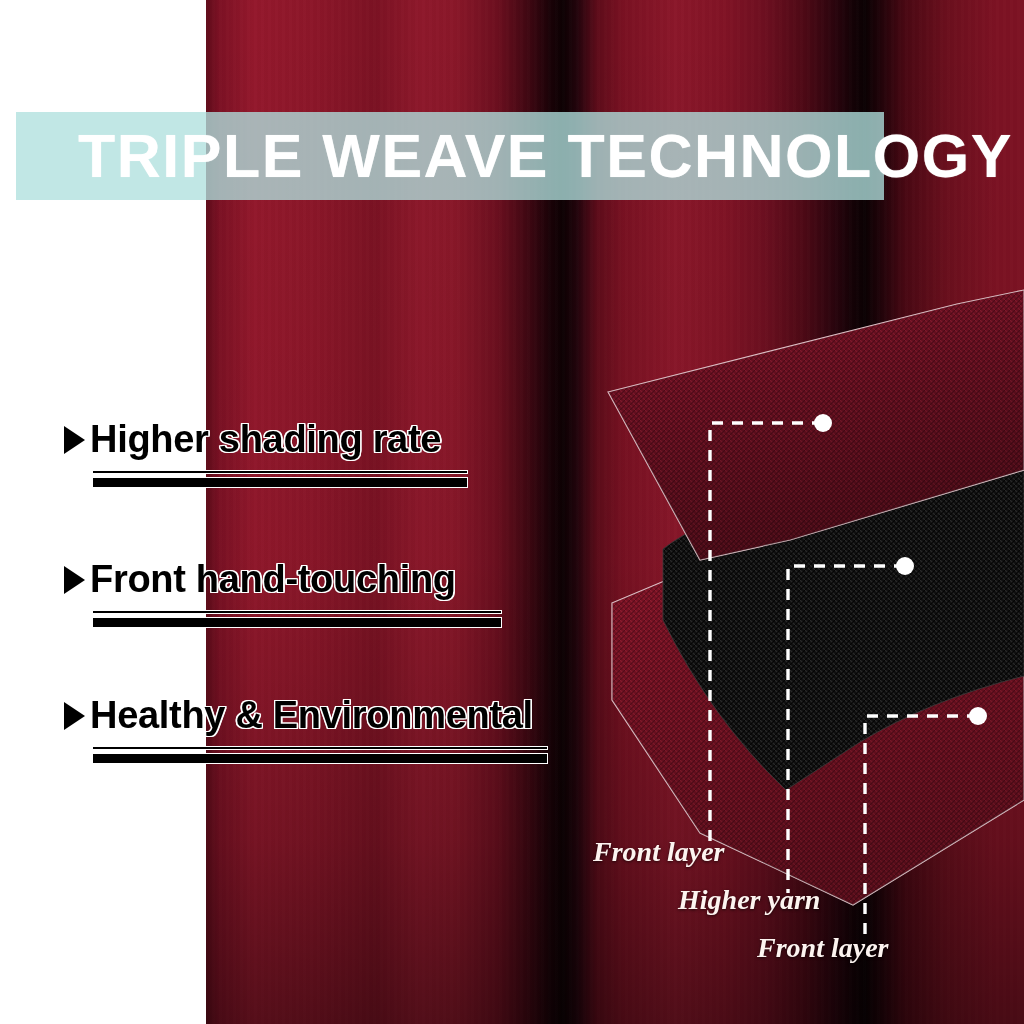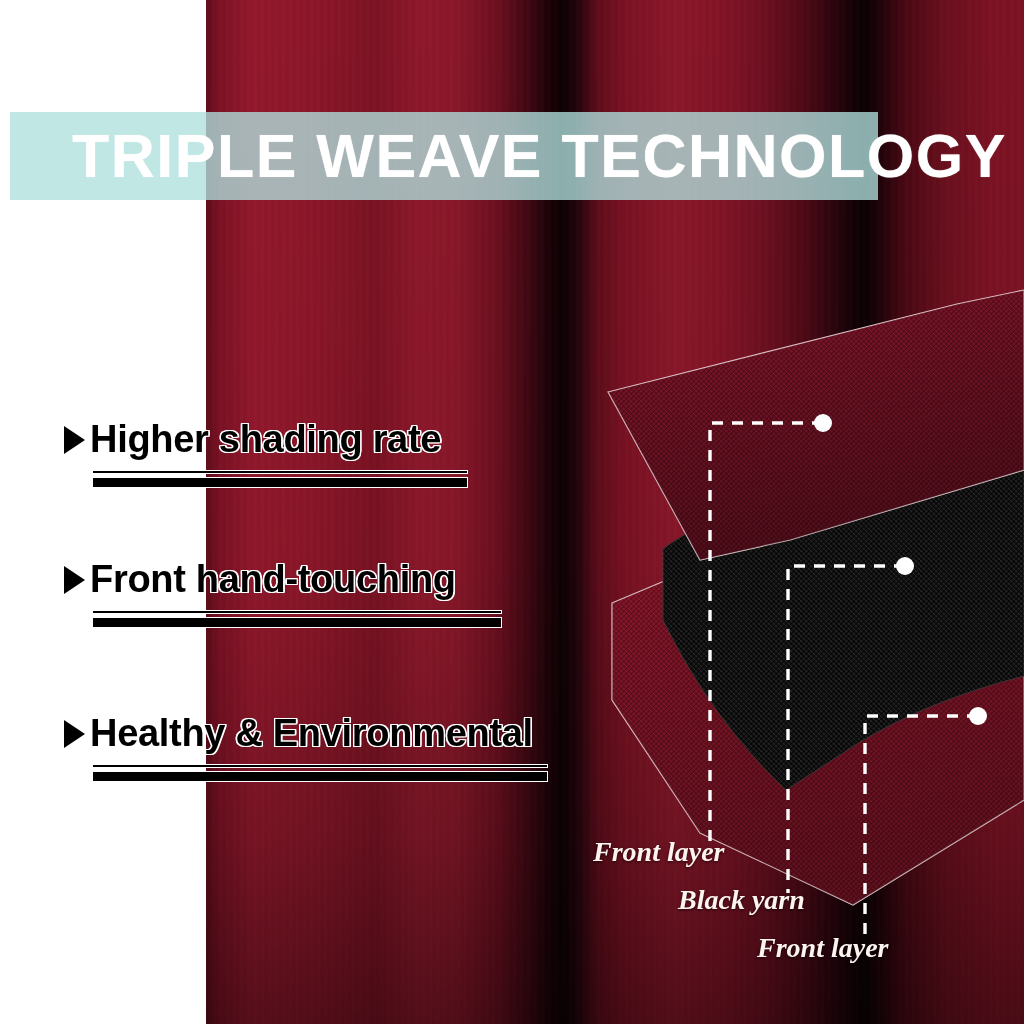--- a/index.html
+++ b/index.html
@@ -64,21 +64,21 @@
     opacity:.55;
   }
   .white-panel{
     position:absolute; top:0; left:0; width:206px; height:1024px;
     background:#ffffff;
   }
 
   
   .banner{
     position:absolute;
-    left:10px; top:112px; width:868px; height:88px;
+    left:16px; top:112px; width:868px; height:88px;
     background:rgba(176,224,222,0.78);
     display:flex; align-items:center;
   }
   .banner-title{
     margin-left:62px;
     color:#ffffff;
     font-family:"Liberation Sans Narrow","Liberation Sans",sans-serif;
     font-weight:700;
     font-size:61px;
     letter-spacing:1.5px;
@@ -203,21 +203,21 @@
       <path d="M978,716 L865,716 L865,941"></path>
     </g>
     <g fill="#ffffff">
       <circle cx="823" cy="423" r="9"></circle>
       <circle cx="905" cy="566" r="9"></circle>
       <circle cx="978" cy="716" r="9"></circle>
     </g>
   </svg>
 
   <div class="callout-label" style="left:593px; top:836px;">Front layer</div>
-  <div class="callout-label" style="left:678px; top:884px;">Black yarn</div>
+  <div class="callout-label" style="left:678px; top:884px;">Higher yarn</div>
   <div class="callout-label" style="left:757px; top:932px;">Front layer</div>
 
   <div class="banner">
     <div class="banner-title">TRIPLE WEAVE TECHNOLOGY</div>
   </div>
 
   <div class="features">
 
     <div class="feature" style="top:418px;">
       <div class="feature-line">
@@ -234,21 +234,21 @@
       <div class="feature-line">
         <span class="bullet"></span>
         <span class="feature-text">Front hand-touching</span>
       </div>
       <div class="rule-group" style="width:410px;">
         <div class="rule-thin"></div>
         <div class="rule-thick"></div>
       </div>
     </div>
 
-    <div class="feature" style="top:712px;">
+    <div class="feature" style="top:694px;">
       <div class="feature-line">
         <span class="bullet"></span>
         <span class="feature-text">Healthy &amp; Environmental</span>
       </div>
       <div class="rule-group" style="width:456px;">
         <div class="rule-thin"></div>
         <div class="rule-thick"></div>
       </div>
     </div>
 

